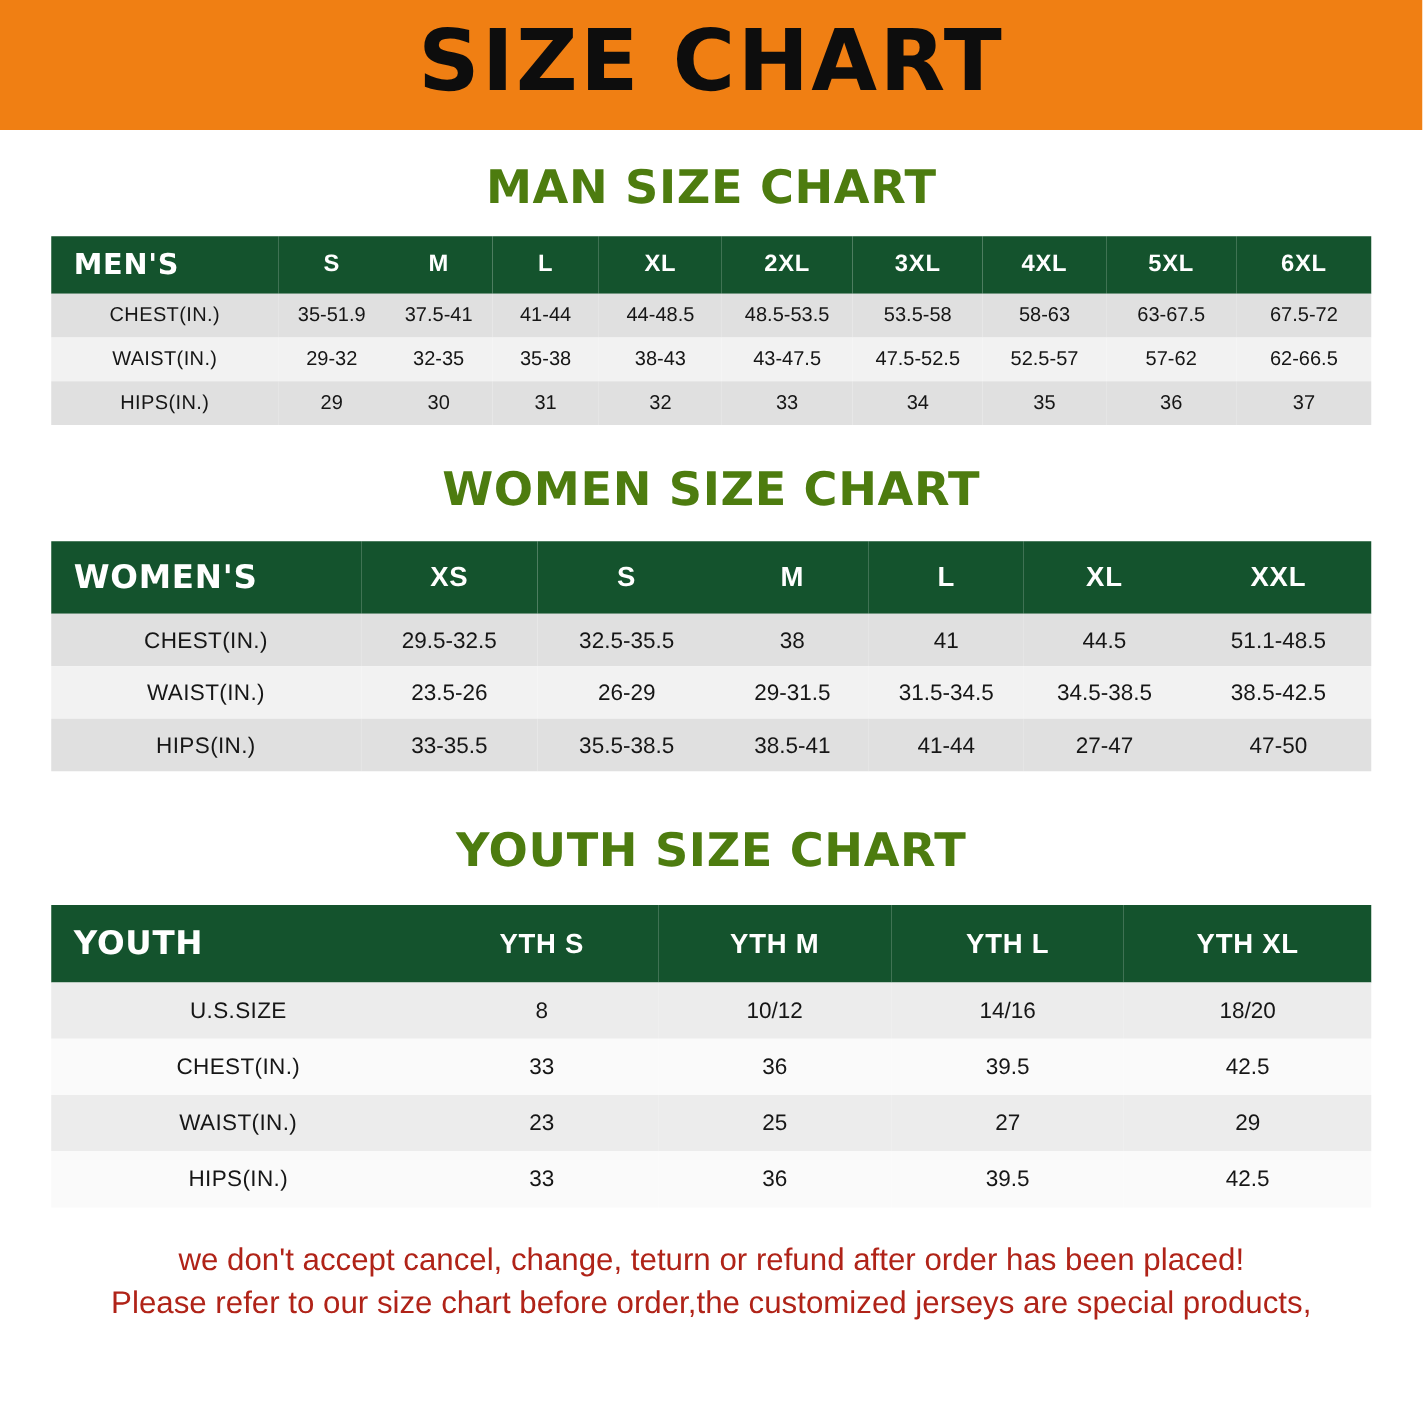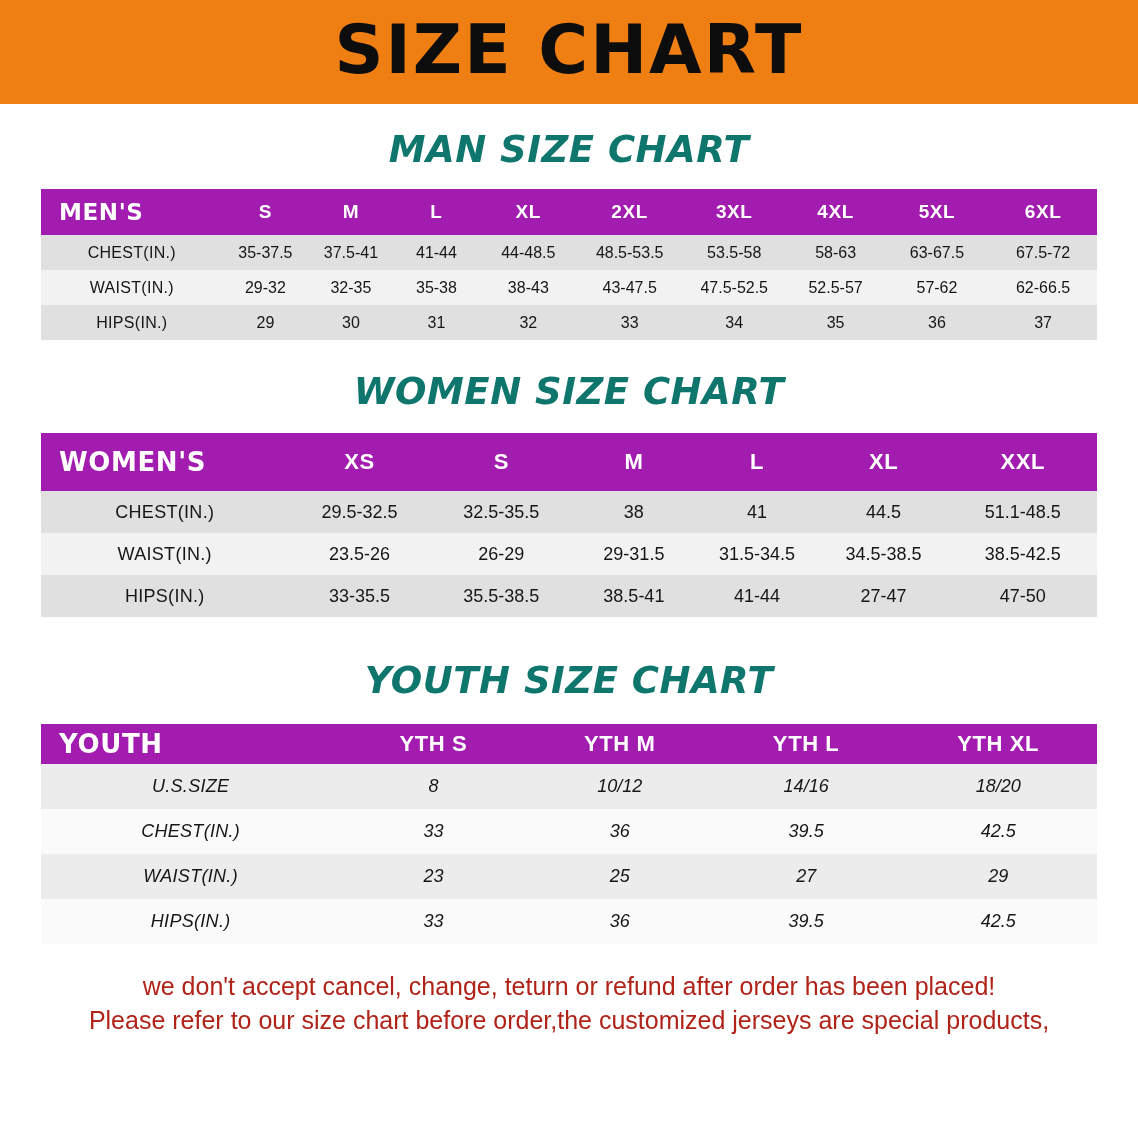--- a/index.html
+++ b/index.html
@@ -36,23 +36,22 @@
     color: #0d0d0d;
     line-height: 1;
     padding-bottom: 4px;
   }
 
   
   .section-title {
     text-align: center;
     font-family: "DejaVu Sans", sans-serif;
     font-weight: bold;
-    color: #0f766e;
+    color: #4d7c0f;
     letter-spacing: 0.5px;
-    font-style: italic;
   }
   .title-man {
     font-size: 37px;
     margin-top: 24px;
     margin-bottom: 18px;
   }
   .title-women {
     font-size: 37px;
     margin-top: 30px;
     margin-bottom: 20px;
@@ -76,21 +75,21 @@
   table.size-table th,
   table.size-table td {
     font-family: "Liberation Sans", sans-serif;
     color: #161616;
     text-align: center;
     font-size: 17px;
     padding: 0;
   }
   
   table.size-table thead tr {
-    background: #a21caf;
+    background: #14532d;
   }
   table.size-table thead th {
     color: #ffffff;
     font-weight: bold;
     letter-spacing: 0.6px;
   }
   table.size-table thead th.label-head {
     text-align: left;
     padding-left: 18px;
     font-family: "DejaVu Sans", sans-serif;
@@ -112,24 +111,24 @@
 
   
   .women-table thead th { height: 58px; font-size: 22px; }
   .women-table thead th.label-head { font-size: 26px; }
   .women-table tbody tr { height: 42px; }
   .women-table tbody td { font-size: 18px; }
   .women-table .zebra-a { background: #e0e0e0; }
   .women-table .zebra-b { background: #f2f2f2; }
 
   
-  .youth-table thead th { height: 40px; font-size: 22px; }
+  .youth-table thead th { height: 62px; font-size: 22px; }
   .youth-table thead th.label-head { font-size: 26px; }
   .youth-table tbody tr { height: 45px; }
-  .youth-table tbody td { font-size: 18px; font-style: italic; }
+  .youth-table tbody td { font-size: 18px; }
   .youth-table .zebra-a { background: #ececec; }
   .youth-table .zebra-b { background: #fafafa; }
 
   
   .note {
     margin-top: 26px;
     padding: 0 38px;
     color: #b02318;
     font-family: "Liberation Sans", sans-serif;
     font-size: 25px;
@@ -172,21 +171,21 @@
           <th>2XL</th>
           <th>3XL</th>
           <th>4XL</th>
           <th>5XL</th>
           <th>6XL</th>
         </tr>
       </thead>
       <tbody>
         <tr class="zebra-a">
           <td class="row-label">CHEST(IN.)</td>
-          <td>35-37.5</td>
+          <td>35-51.9</td>
           <td>37.5-41</td>
           <td>41-44</td>
           <td>44-48.5</td>
           <td>48.5-53.5</td>
           <td>53.5-58</td>
           <td>58-63</td>
           <td>63-67.5</td>
           <td>67.5-72</td>
         </tr>
         <tr class="zebra-b">

